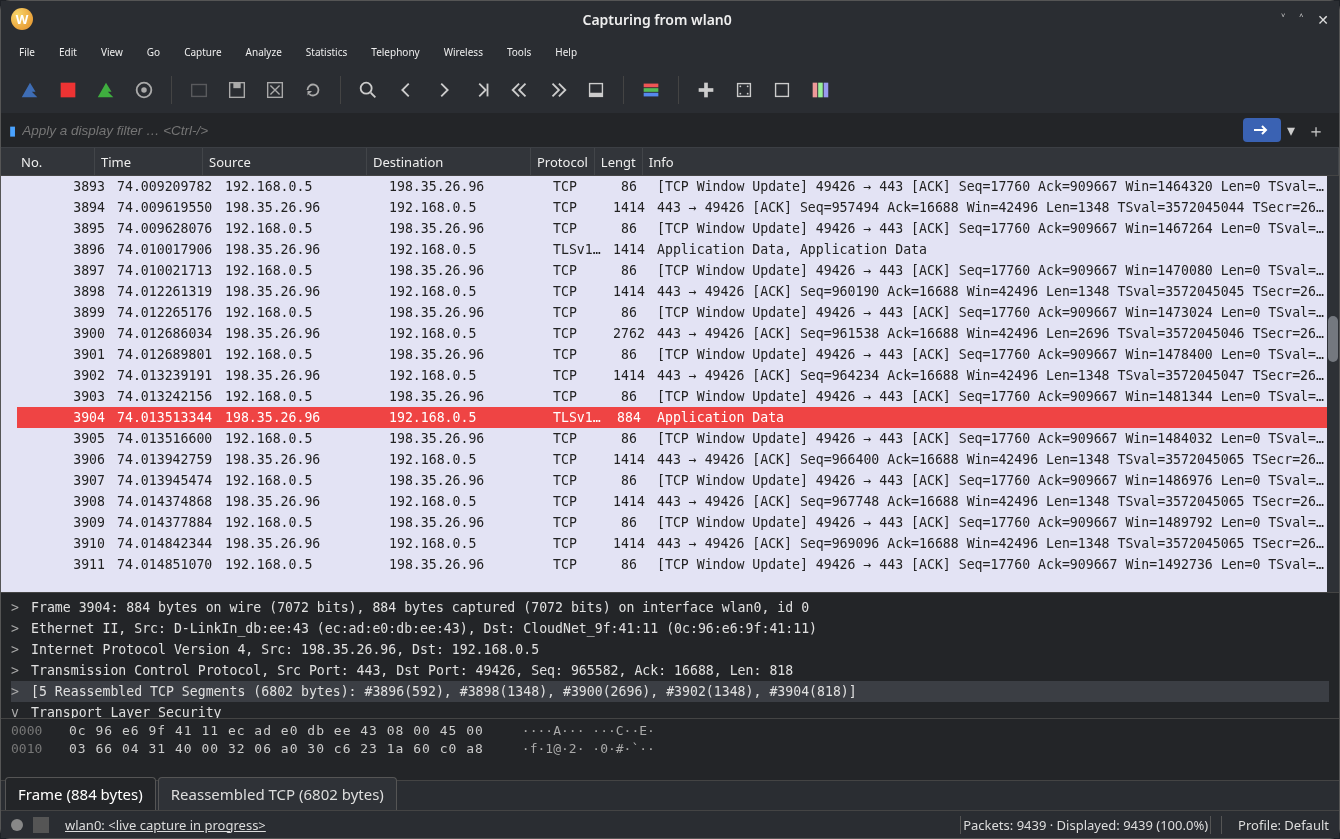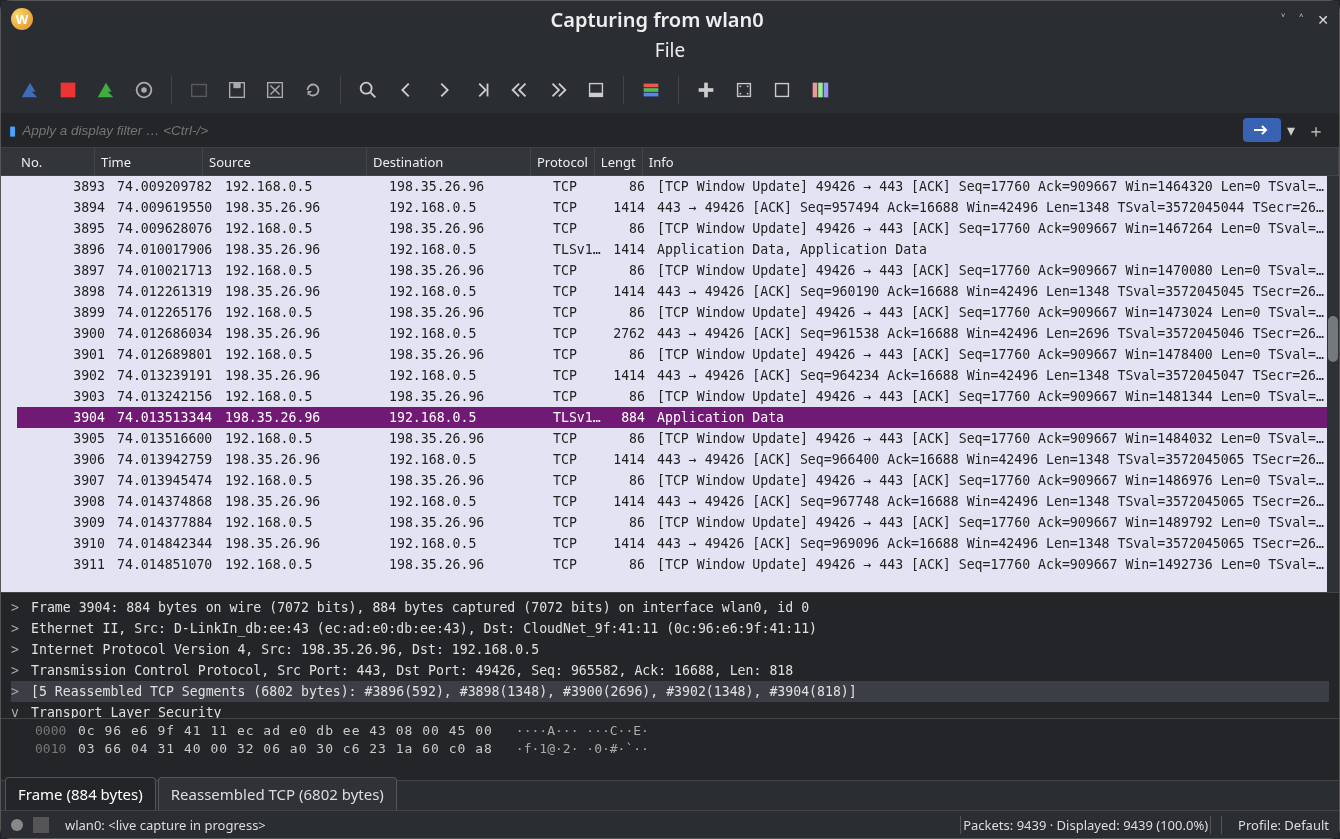--- a/index.html
+++ b/index.html
@@ -1,25 +1,25 @@
 <!DOCTYPE html>
 <html><head>
 <meta charset="utf-8">
 <style>
   * { box-sizing: border-box; margin: 0; padding: 0; }
   html, body { width: 1340px; height: 839px; overflow: hidden; font-family: "Segoe UI", "Noto Sans", sans-serif; background:#1f2227; }
   .window { width:1340px; height:839px; background:#1f2227; border:1px solid #555; border-radius:10px; display:flex; flex-direction:column; color:#e6e6e6;}
   
   .titlebar { height:36px; display:flex; align-items:center; padding:0 10px; background:#2a2d32;}
   .titlebar .appicon { width:22px; height:22px; border-radius:50%; background:radial-gradient(circle at 30% 30%, #f8d66a, #e9a23b 70%); display:flex; align-items:center; justify-content:center; font-weight:bold; font-size:13px; color:#fff;}
-  .titlebar .title { flex:1; text-align:center; font-weight:600; font-size:20px; color:#eee;}
+  .titlebar .title { flex:1; text-align:center; font-weight:600; font-size:14px; color:#eee;}
   .winbtns { display:flex; gap:14px; color:#ddd; font-size:14px;}
   .winbtn { cursor:pointer; }
   
-  .menubar { height:30px; display:flex; align-items:center; gap:24px; padding:0 18px; background:#2a2d32; font-size:19px;flex-direction:column;}
+  .menubar { height:30px; display:flex; align-items:center; gap:24px; padding:0 18px; background:#2a2d32; font-size:10px;}
   .menuitem { color:#eee; cursor:default;}
   
   .toolbar { height:46px; display:flex; align-items:center; gap:8px; padding:4px 14px; background:#2a2d32;}
   .tbtn { width:30px; height:30px; display:flex; align-items:center; justify-content:center; color:#ccc;}
   .tbtn svg { width:22px; height:22px; }
   .tsep { width:1px; height:28px; background:#444; margin:0 4px;}
   
   .filterbar { height:34px; display:flex; align-items:center; padding:0 8px; background:#232528; gap:6px;}
   .bookmark-ic { color:#4aa3ff; font-size:13px;}
   .filter-input { flex:1; background:transparent; border:none; color:#aaa; font-size:13.5px; outline:none; font-style:italic;}
@@ -27,39 +27,39 @@
   .plus-btn { color:#ccc; font-size:18px; padding:0 6px;}
   
   .plist { flex:1; min-height:0; position:relative; border-top:1px solid #3c3f44; display:flex; flex-direction:column;}
   .colheaders { height:28px; background:#32353a; display:flex; align-items:center; font-size:13px; color:#eee; border-bottom:1px solid #444;}
   .ch { padding:0 6px; border-right:1px solid #424549; height:100%; display:flex; align-items:center;}
   .rows { flex:1; overflow:hidden; background:#e3e3f4; position:relative;}
   .prow { height:21px; display:flex; font-family:"DejaVu Sans Mono","Menlo",monospace; font-size:13.2px; white-space:nowrap; align-items:center;margin-left:16px;}
   .prow .c { padding:0 6px; overflow:hidden; text-overflow:ellipsis;}
   .prow.tcp { background:#e3e3f4; color:#222;}
   .prow.tls { background:#e3e3f4; color:#222;}
-  .prow.sel { background:#701a75; color:#fff;}
+  .prow.sel { background:#ef4444; color:#fff;}
   .gutter { width:14px; flex:0 0 14px;}
   .w-no {flex:0 0 80px; text-align:right;}
   .w-time {flex:0 0 108px;}
   .w-src {flex:0 0 164px;}
   .w-dst {flex:0 0 164px;}
   .w-proto {flex:0 0 60px;}
-  .w-len {flex:0 0 44px; text-align:right;}
+  .w-len {flex:0 0 44px; text-align:center;}
   .w-info {flex:1 1 auto;}
   .vscroll { position:absolute; right:0; top:0; width:12px; height:100%; background:#2e3136;}
   .vthumb { position:absolute; right:1px; width:10px; background:#74787f; border-radius:5px;}
   
   .details { height:126px; background:#232528; border-top:1px solid #444; font-family:"DejaVu Sans Mono",monospace; font-size:13.2px; color:#e0e0e0; padding:4px 10px; overflow:hidden; position:relative;}
   .drow { display:flex; gap:8px; height:21px; align-items:center;}
   .drow .arr { width:12px; color:#aaa;}
   .drow.sel { background:#3b3e44;}
   
   .hex { height:62px; background:#232528; border-top:1px solid #444; font-family:"DejaVu Sans Mono",monospace; font-size:13px; color:#ccc; padding:4px 10px;}
-  .hrow { display:flex; gap:3px; height:18px;margin-left:24px;}
+  .hrow { display:flex; gap:18px; height:18px;}
   .haddr { color:#777; width:40px;}
   .hbytes { letter-spacing:1px;}
   .hascii { color:#aaa; margin-left:20px;}
   
   .hextabs { height:30px; display:flex; align-items:flex-end; background:#2a2d32; border-top:1px solid #444; padding:0 4px;}
   .htab { padding:6px 12px; font-size:15px; color:#ddd; border:1px solid #555; border-bottom:none; background:#2f3237; border-radius:4px 4px 0 0; margin-right:2px;}
   .htab.active { background:#232528; color:#fff;}
   
   .statusbar { height:28px; background:#2a2d32; border-top:1px solid #444; display:flex; align-items:center; font-size:13px; color:#ddd; padding:0 10px; gap:10px;}
   .statusbar .sfill { flex:1;}
@@ -483,19 +483,19 @@
     </div>
 
   <div class="hextabs" id="hextabs">
       <div class="htab active">Frame (884 bytes)</div>
       <div class="htab">Reassembled TCP (6802 bytes)</div>
     </div>
 
   <div class="statusbar">
     <div class="sdot"></div>
     <div class="sic"></div>
-    <div style="margin-left:6px;">wlan0: &lt;live capture in progress&gt;</div>
+    <div style="margin-left:6px;text-decoration:underline;">wlan0: &lt;live capture in progress&gt;</div>
     <div class="sfill"></div>
     <div class="spackets">Packets: 9439 · Displayed: 9439 (100.0%)</div>
     <div class="sprofile">Profile: Default</div>
   </div>
 
 </div>
 
 </body></html>

